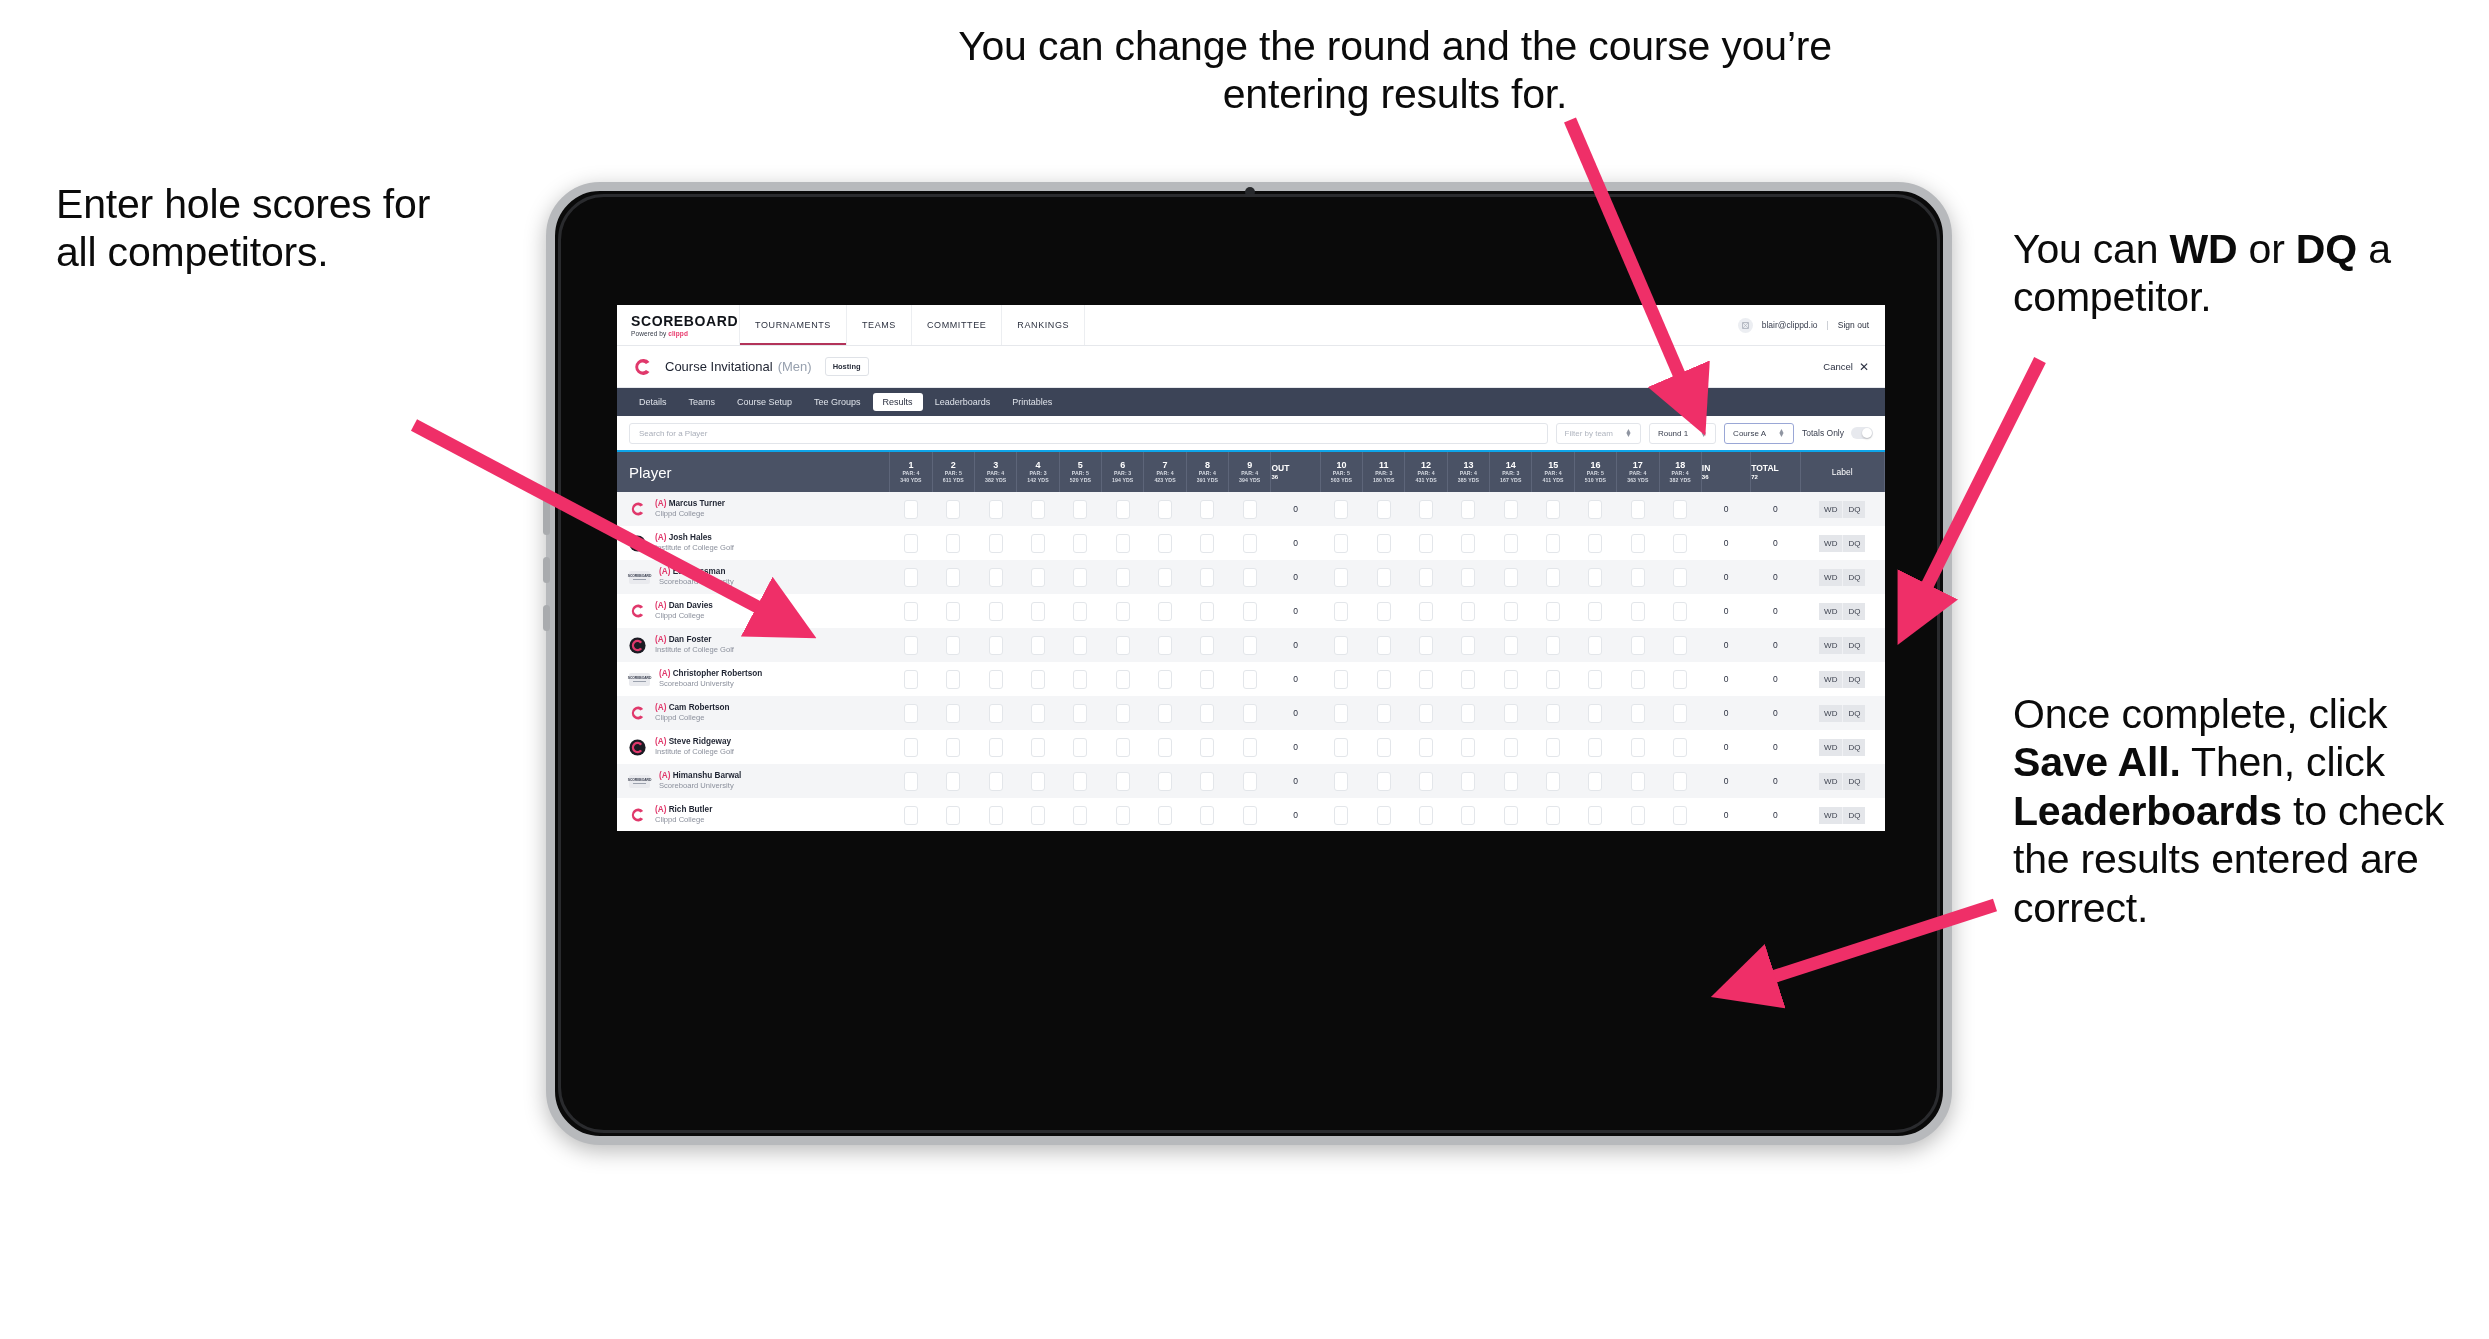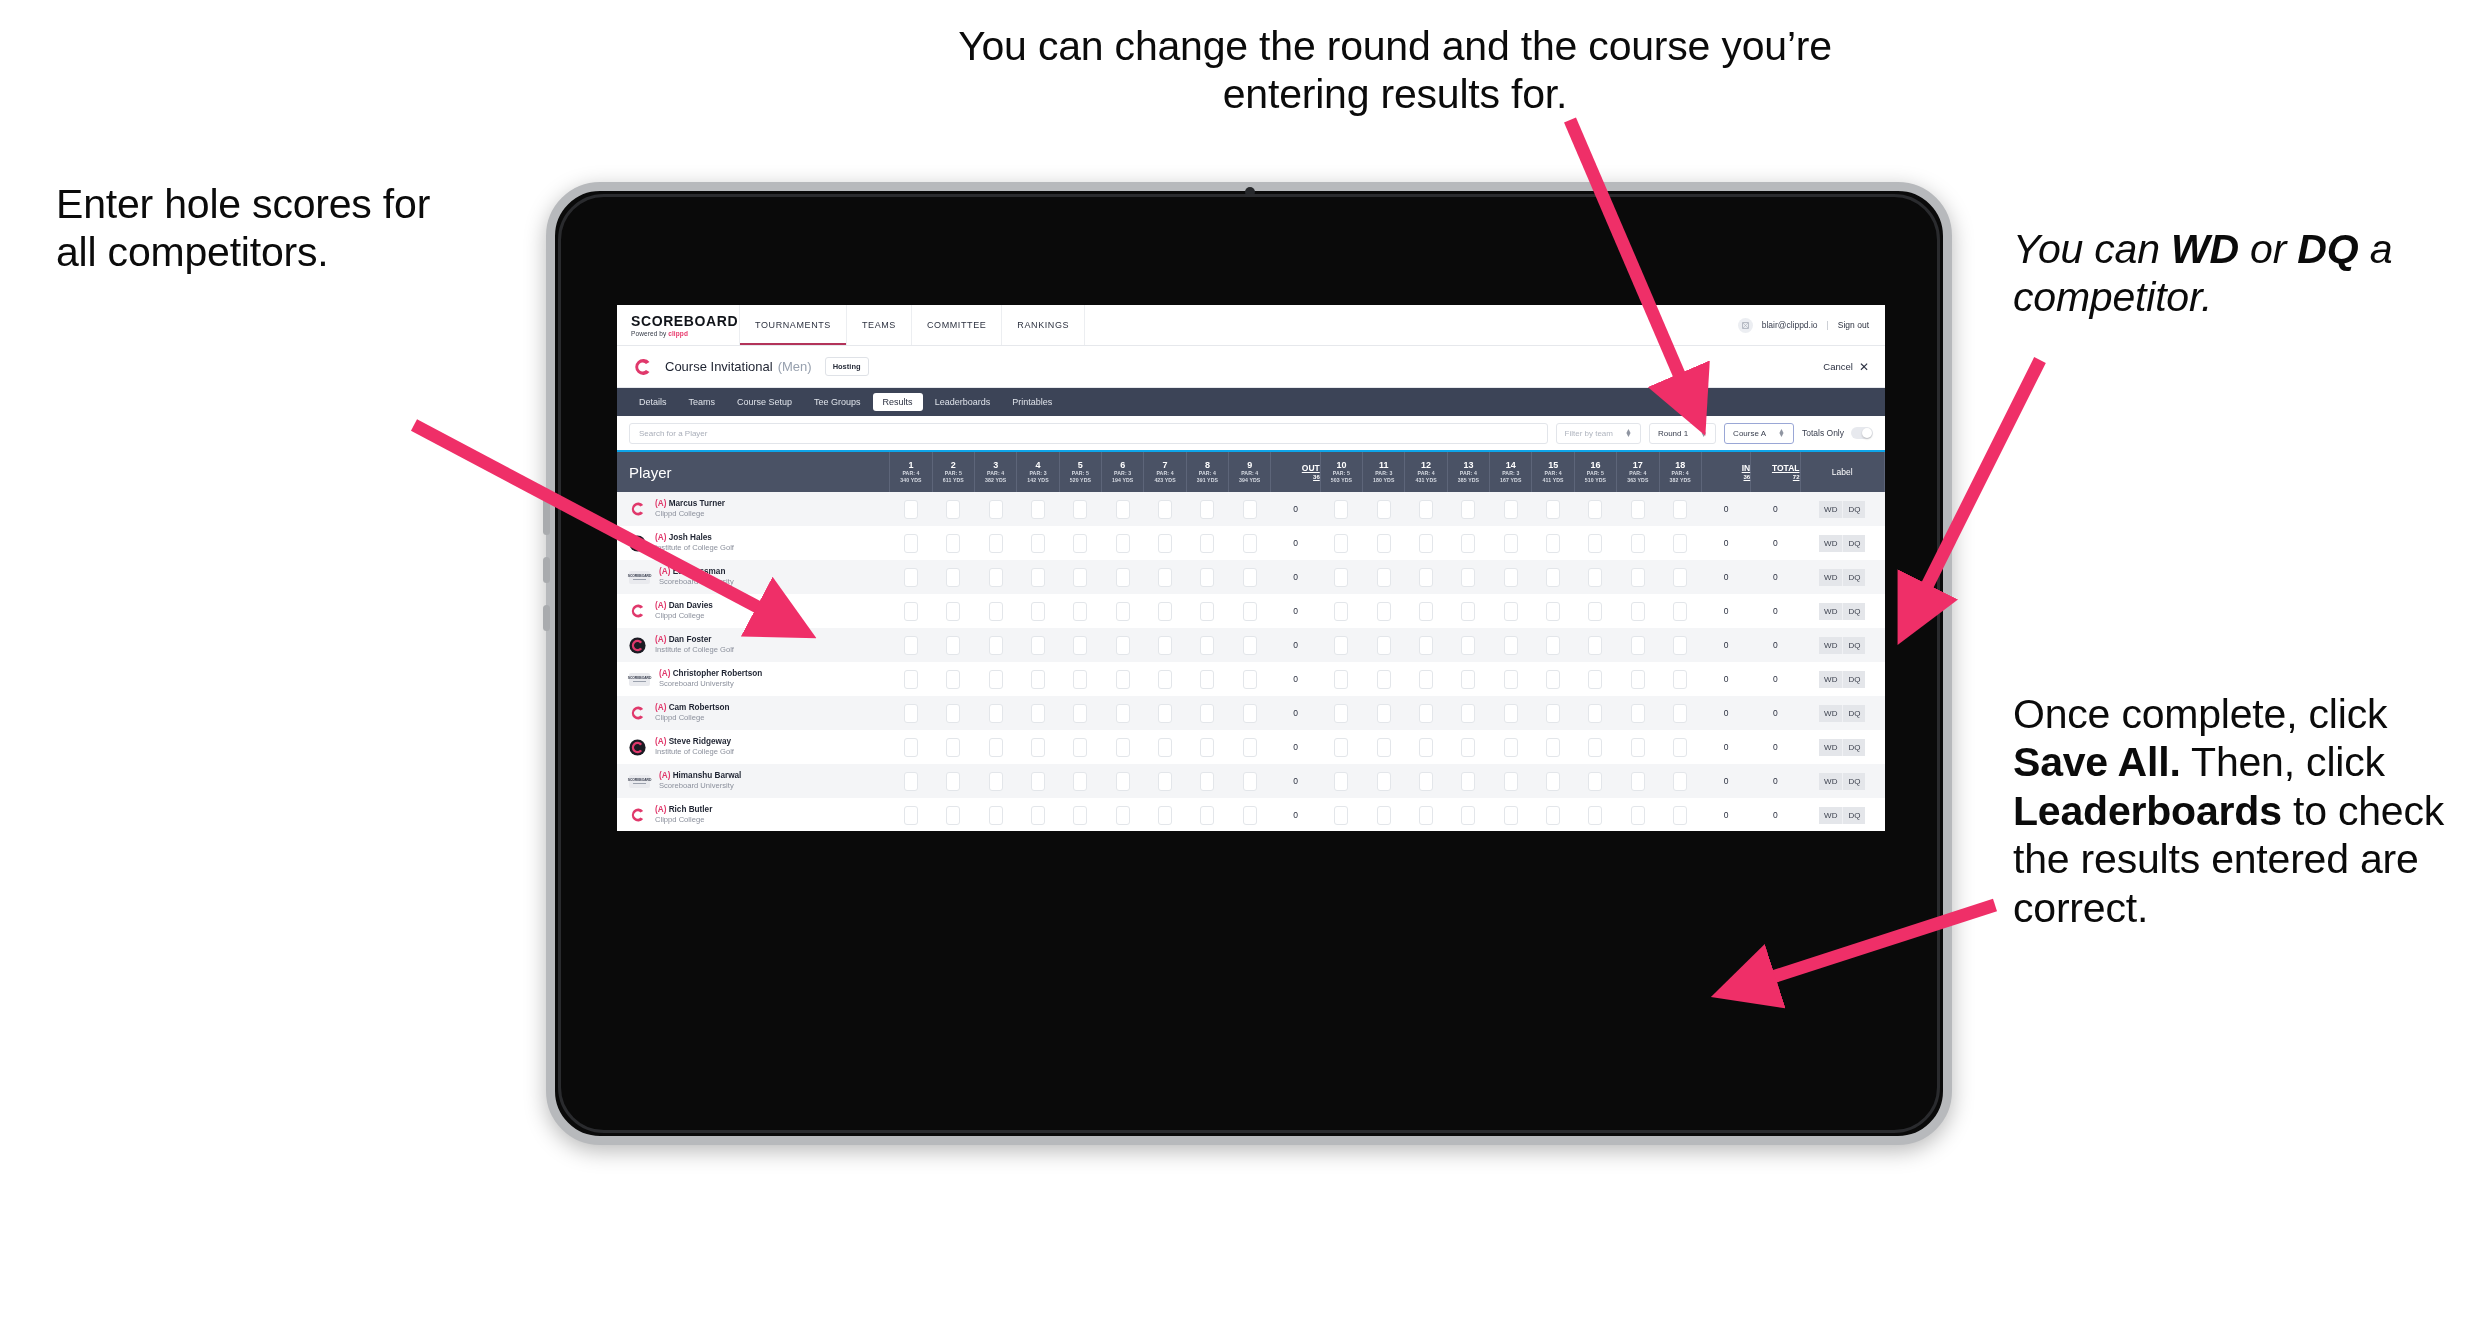--- a/index.html
+++ b/index.html
@@ -17,21 +17,21 @@
     color: #0b0b0b;
     font-size: 41px;
     line-height: 1.18;
     letter-spacing: -0.2px;
     font-family: "Liberation Sans", sans-serif;
   }
   .callout b { font-weight: 700; }
 
   #cal-left   { left: 56px;  top: 180px;  width: 400px; }
   #cal-top    { left: 915px; top: 22px;   width: 960px; text-align:center;}
-  #cal-right1 { left: 2013px;top: 225px;  width: 460px; font-style: italic; }
+  #cal-right1 { left: 2013px;top: 225px;  width: 460px; }
   #cal-right2 { left: 2013px;top: 690px;  width: 470px; }
 
   
   .arrow-svg { position:absolute; left:0; top:0; width:2489px; height:1339px; pointer-events:none; }
 
   
   #tablet {
     position: absolute;
     left: 546px; top: 182px;
     width: 1406px; height: 963px;
@@ -132,21 +132,21 @@
     border-right:1px solid #5b6within; padding:0;
   }
   table.sc thead th { border-right:1px solid #5d6579; }
   th.col-player { width:188px; text-align:left; padding-left:12px !important; font-size:15px; color:#e9ecf1; height:40px;}
   th.hole { width:29.2px; height:40px; }
   .hh { display:flex; flex-direction:column; align-items:center; justify-content:center; gap:1.5px; height:40px; }
   .hh .num { font-size:9px; font-weight:700; color:#fff; line-height:1; }
   .hh .par { font-size:5.2px; font-weight:700; color:#d8dce4; letter-spacing:0.1px; line-height:1; }
   .hh .yds { font-size:5.2px; font-weight:700; color:#d8dce4; letter-spacing:0.1px; line-height:1; }
   th.agg { width:34px; }
-  .ah { display:flex; flex-direction:column; align-items:flex-end; justify-content:center; gap:2px; height:40px;text-decoration:underline;}
+  .ah { display:flex; flex-direction:column; align-items:flex-start; justify-content:center; gap:2px; height:40px;}
   .ah .lbl { font-size:8.5px; font-weight:700; color:#fff; line-height:1;}
   .ah .val { font-size:6px; font-weight:700; color:#fff; line-height:1;}
   th.col-label { width:58px; font-size:8.5px; color:#e9ecf1; font-weight:400; }
 
   table.sc tbody tr { height:34px; }
   table.sc tbody tr.odd  { background:#f4f5f7;margin-left:46px; }
   table.sc tbody tr.even { background:#ffffff; }
   td { padding:0; border:none; }
   td.player { padding-left:12px; }
   .pcell { display:flex; align-items:center; gap:9px; }

